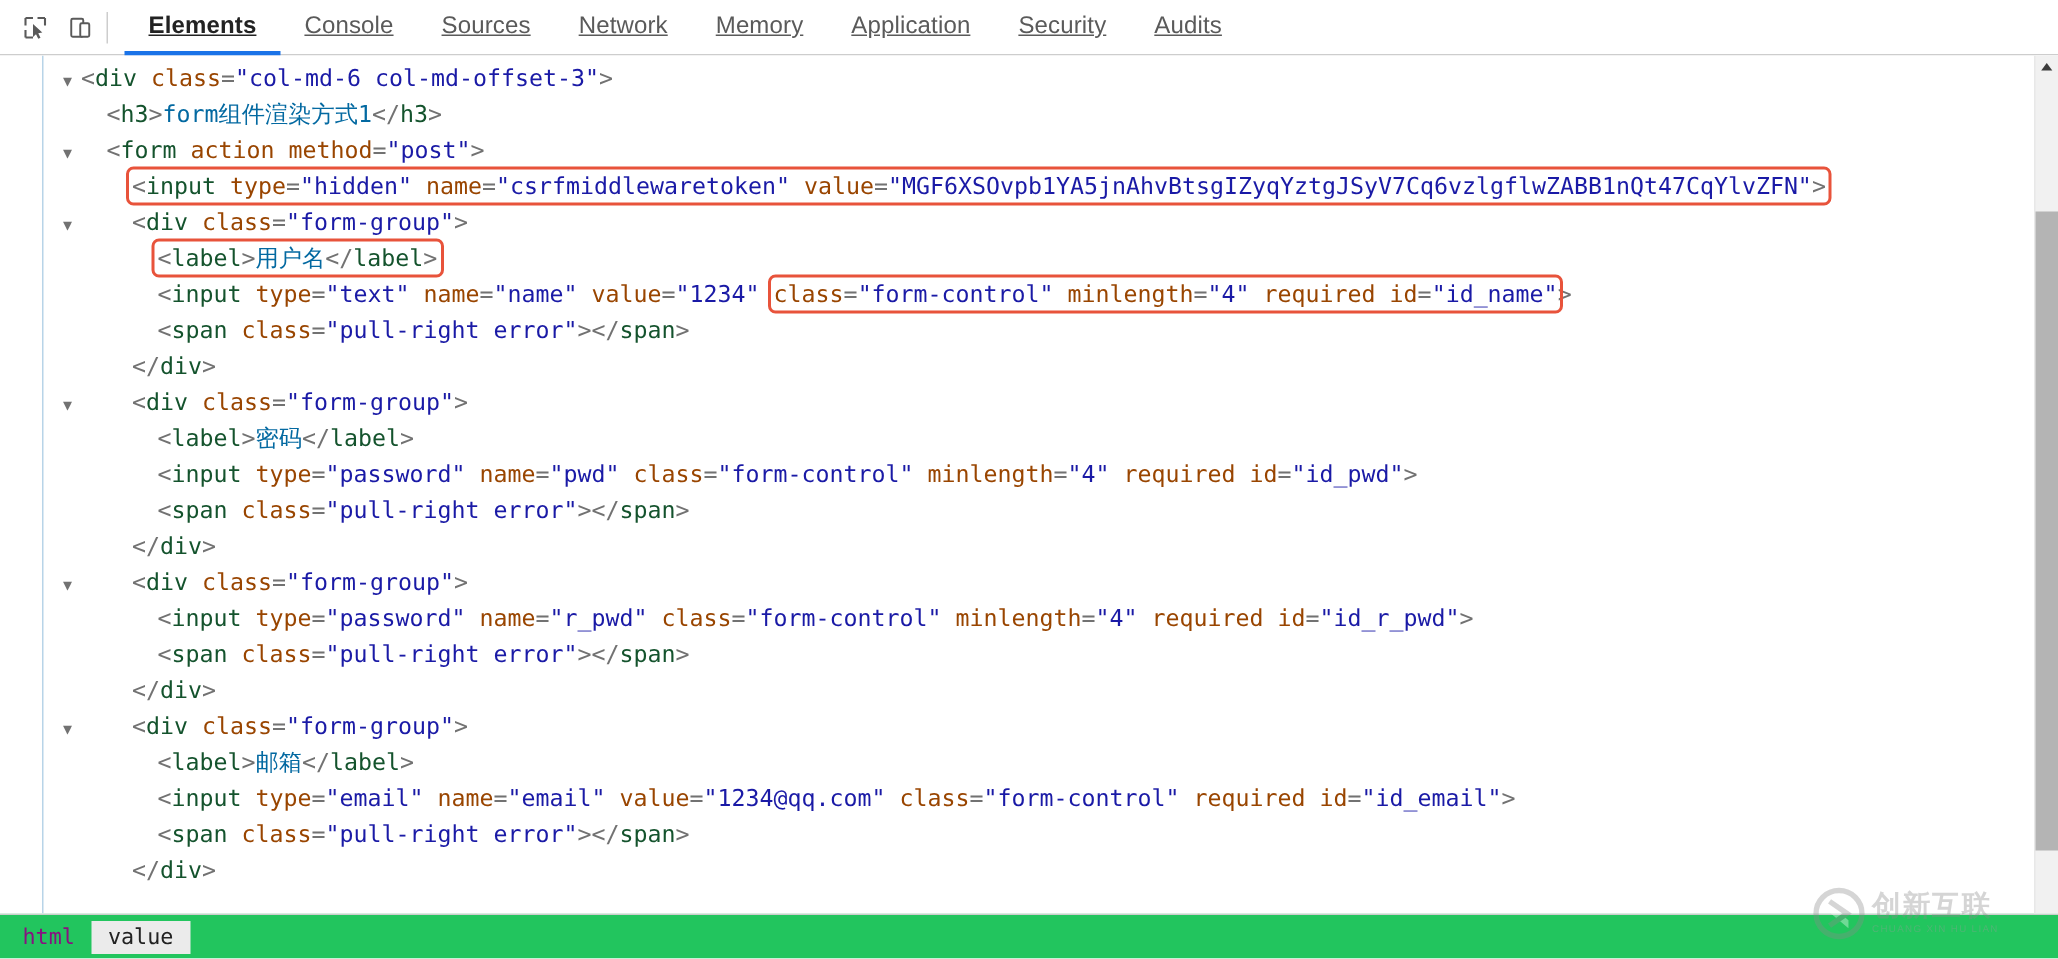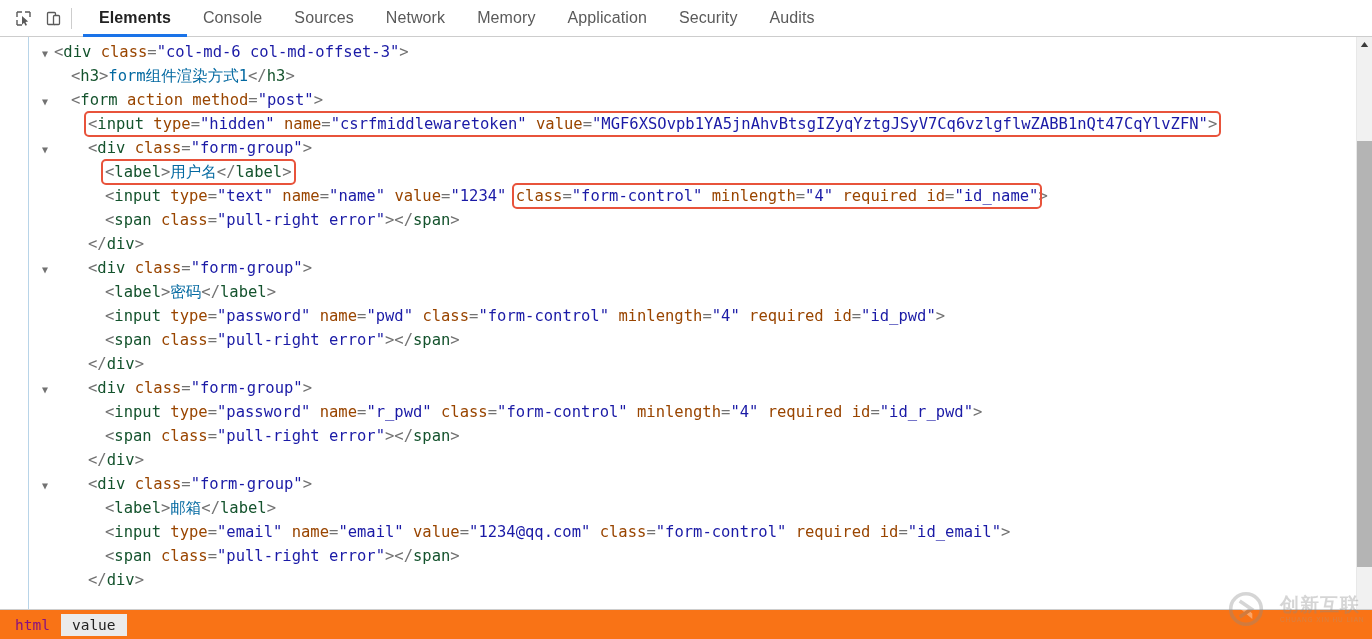--- a/index.html
+++ b/index.html
@@ -66,20 +66,21 @@
   .tab {
     display: flex;
     align-items: center;
     padding: 0 16px;
     font-size: 16px;
     color: #5a5a5a;
     cursor: pointer;
     position: relative;
     white-space: nowrap;
     letter-spacing: 0.1px;
+    text-decoration: underline;
   }
   .tab.active {
     color: #222222;
     font-weight: bold;
   }
   .tab.active::after {
     content: "";
     position: absolute;
     left: 0; right: 0; bottom: -1px;
     height: 3px;
@@ -180,45 +181,45 @@
   }
 
   
   .breadcrumb {
     height: 30px;
     min-height: 30px;
     box-sizing: border-box;
     display: flex;
     align-items: center;
     border-top: 1px solid #cdcdcd;
-    background: #f97316;
+    background: #22c55e;
     padding-left: 4px;
     font-family: "DejaVu Sans Mono", "Liberation Mono", monospace;
     font-size: 14.5px;
   }
   .crumb {
     padding: 3px 11px;
     cursor: pointer;
     color: #881280;
   }
   .crumb.selected {
     background: #ebebeb;
     color: #222222;
   }
 
   
   .watermark {
     position: absolute;
-    right: 4px;
+    right: 24px;
     bottom: 6px;
     width: 140px;
     height: 48px;
     display: flex;
     align-items: center;
-    gap: 16px;
+    gap: 4px;
     opacity: 0.35;
     pointer-events: none;
     user-select: none;
   }
   .wm-mark {
     flex: 0 0 auto;
     width: 36px; height: 36px;
   }
   .wm-text {
     display: flex;

